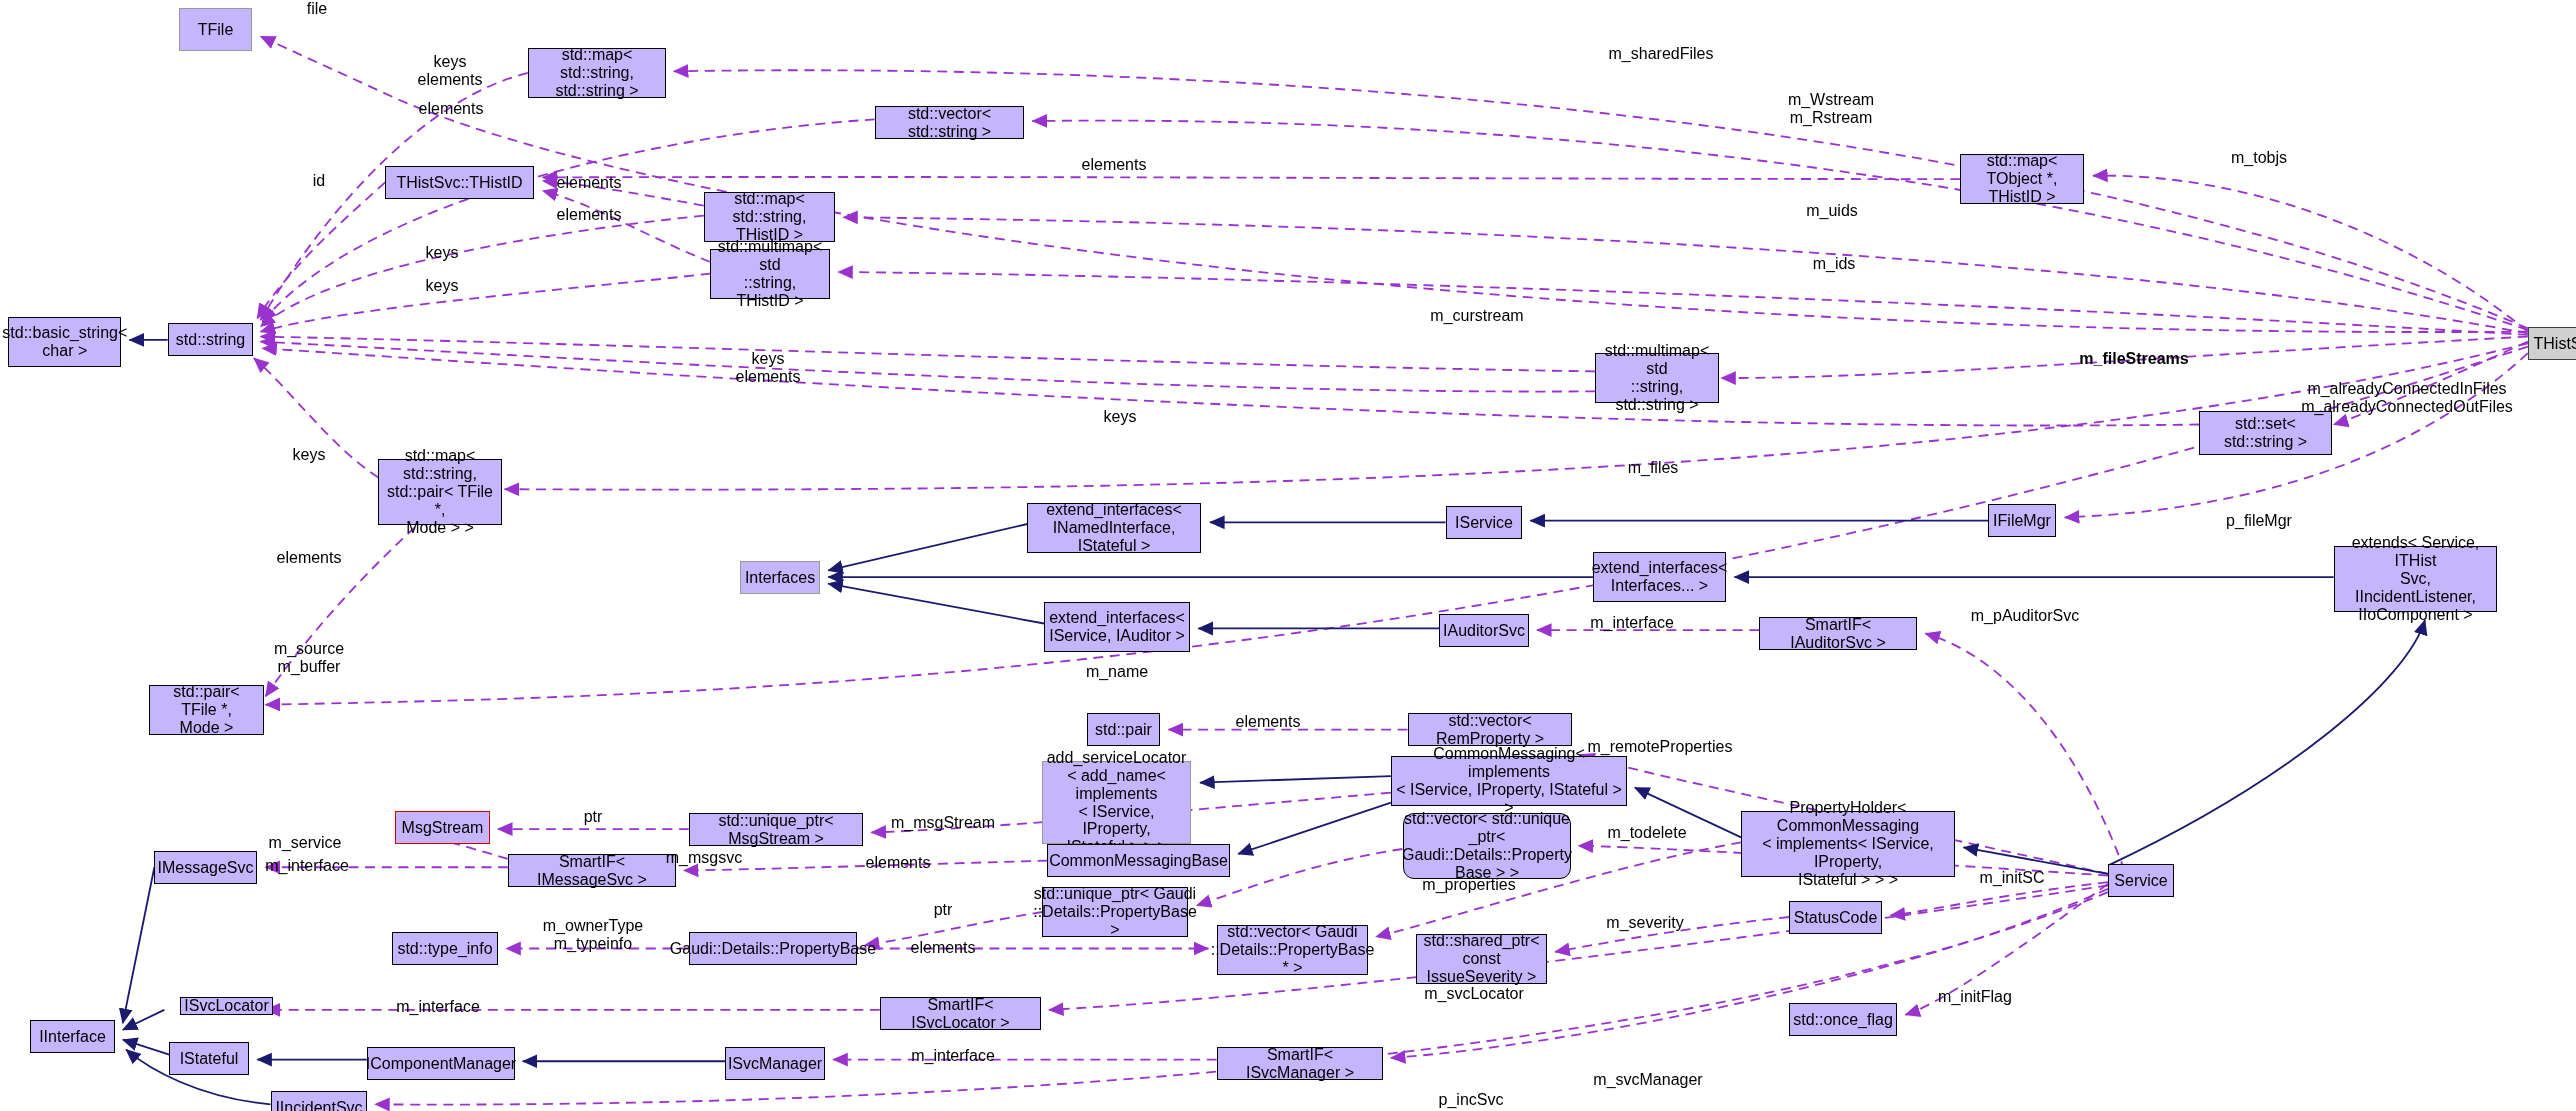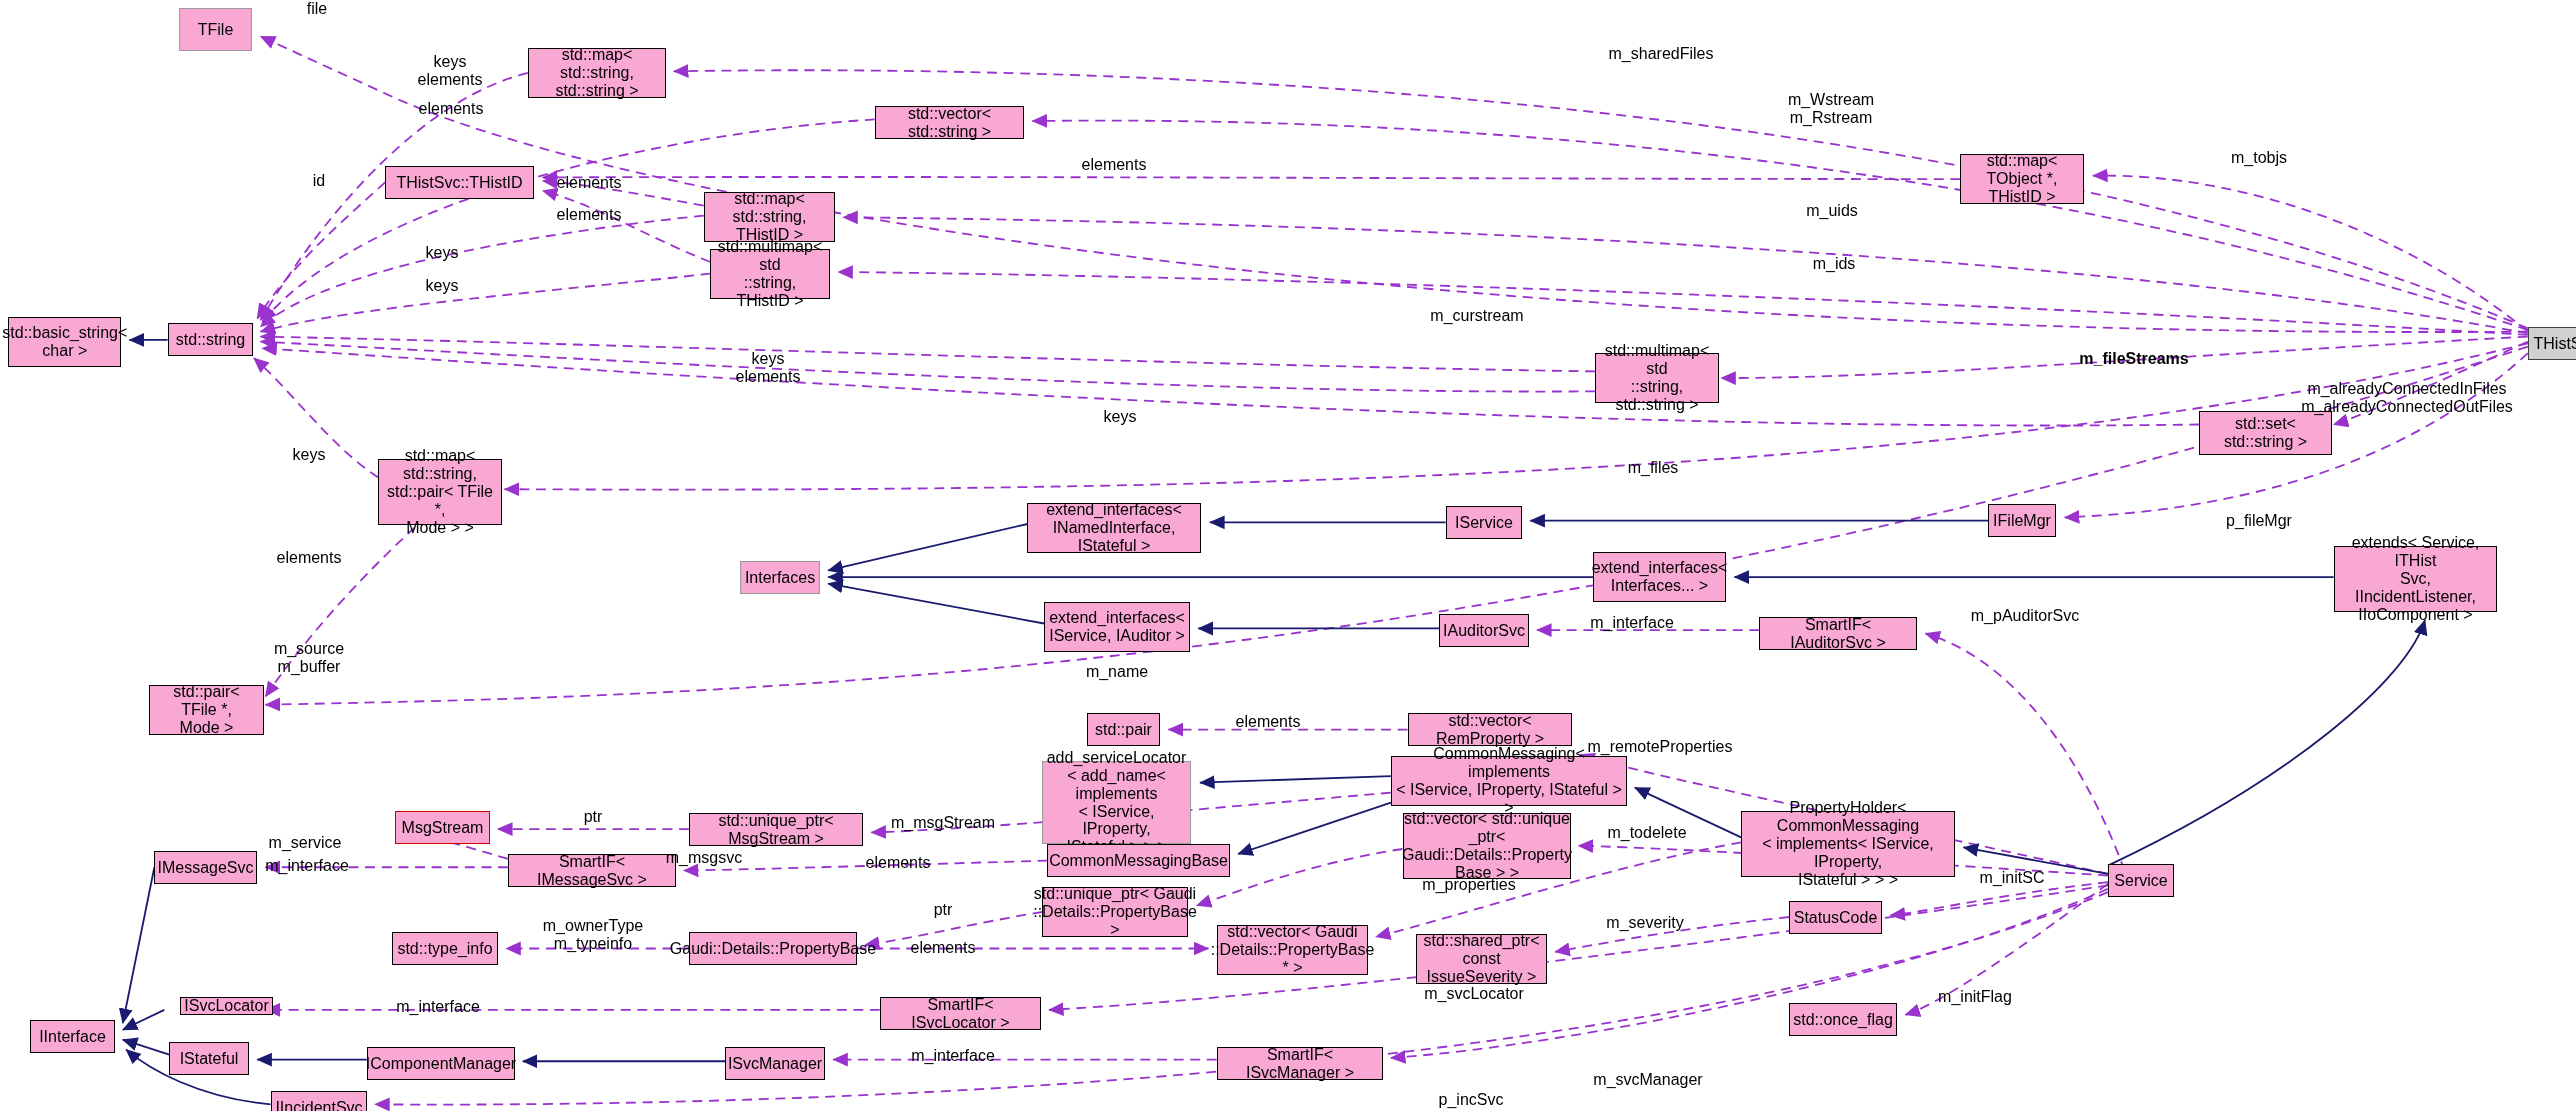--- a/index.html
+++ b/index.html
@@ -21,21 +21,21 @@
     left: 0;
     top: 0;
     width: 2576px;
     height: 1111px;
     pointer-events: none;
   }
   .node {
     position: absolute;
     box-sizing: border-box;
     border: 1.7px solid #000000;
-    background: #f9a8d4;
+    background: #c4b5fd;
     color: #000000;
     font-size: 16px;
     line-height: 1.12;
     text-align: center;
     display: flex;
     align-items: center;
     justify-content: center;
     white-space: pre-line;
     padding: 1.7px 4.1px;
   }
@@ -240,21 +240,21 @@
       <div class="node" style="left: 1087px; top: 713px; width: 73px; height: 33px;">std::pair</div>
       <div class="node" style="left: 1408px; top: 713px; width: 164px; height: 33px;">std::vector&lt; RemProperty &gt;</div>
       <div class="node" style="left: 1391px; top: 756px; width: 236px; height: 50px;">CommonMessaging&lt; implements
 &lt; IService, IProperty, IStateful &gt; &gt;</div>
       <div class="node grey-border" style="left: 1042px; top: 761px; width: 149px; height: 83px;">add_serviceLocator
 &lt; add_name&lt; implements
 &lt; IService, IProperty,
 IStateful &gt; &gt; &gt;</div>
       <div class="node red-border" style="left: 395px; top: 811px; width: 95px; height: 33px;">MsgStream</div>
       <div class="node" style="left: 689px; top: 813px; width: 174px; height: 33px;">std::unique_ptr&lt; MsgStream &gt;</div>
-      <div class="node" style="left: 1403px; top: 813px; width: 168px; height: 66px;">std::vector&lt; std::unique
+      <div class="node" style="left: 1403px; top: 813px; width: 168px; height: 66px; border-radius: 11px;">std::vector&lt; std::unique
 _ptr&lt; Gaudi::Details::Property
 Base &gt; &gt;</div>
       <div class="node" style="left: 1741px; top: 811px; width: 214px; height: 66px;">PropertyHolder&lt; CommonMessaging
 &lt; implements&lt; IService, IProperty,
 IStateful &gt; &gt; &gt;</div>
       <div class="node" style="left: 154px; top: 851px; width: 103px; height: 33px;">IMessageSvc</div>
       <div class="node" style="left: 508px; top: 854px; width: 168px; height: 33px;">SmartIF&lt; IMessageSvc &gt;</div>
       <div class="node" style="left: 1047px; top: 844px; width: 183px; height: 33px;">CommonMessagingBase</div>
       <div class="node" style="left: 2108px; top: 864px; width: 66px; height: 33px;">Service</div>
       <div class="node" style="left: 1042px; top: 887px; width: 146px; height: 50px;">std::unique_ptr&lt; Gaudi

